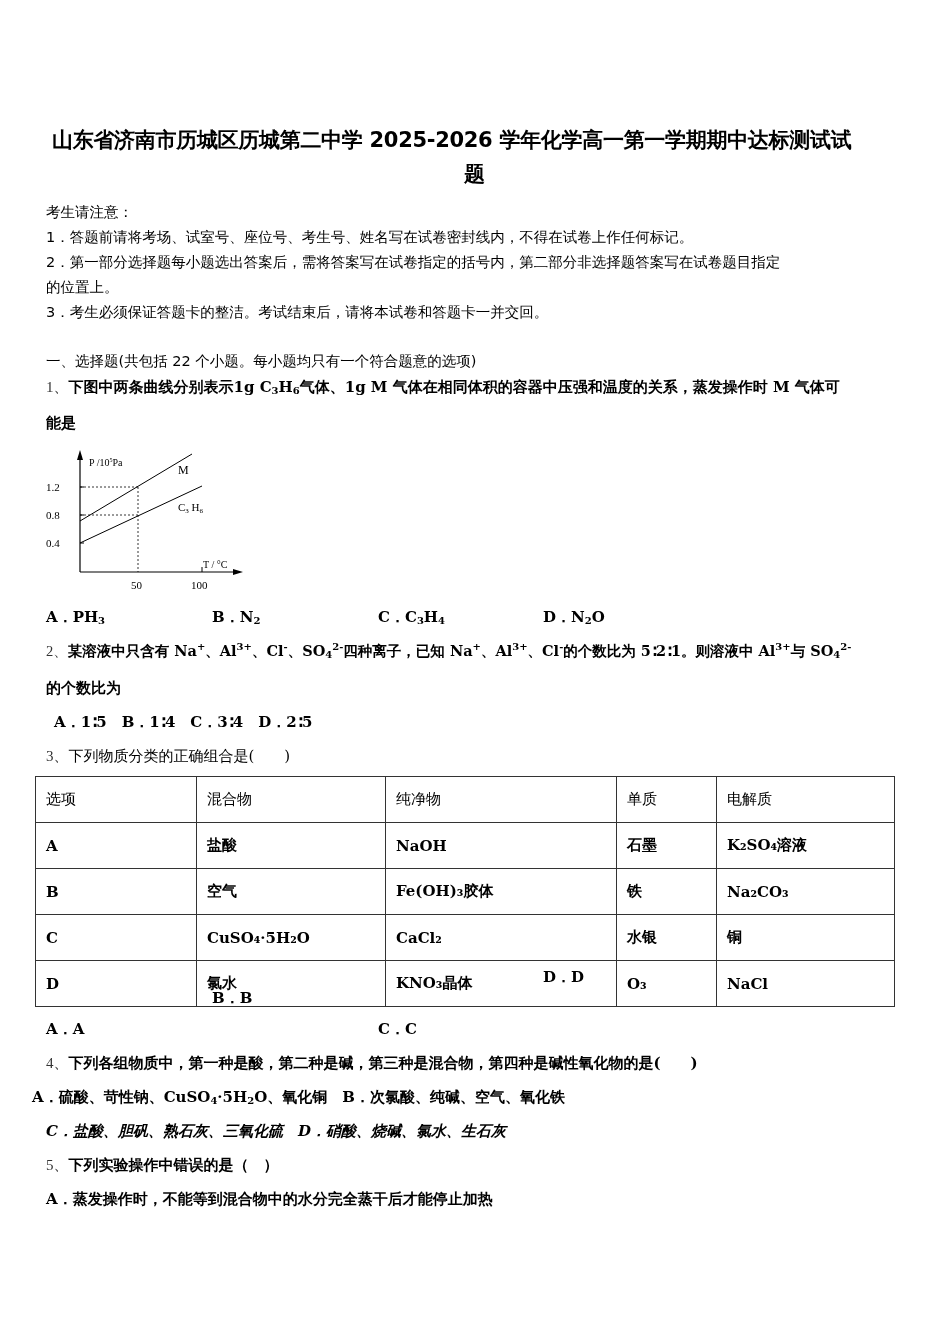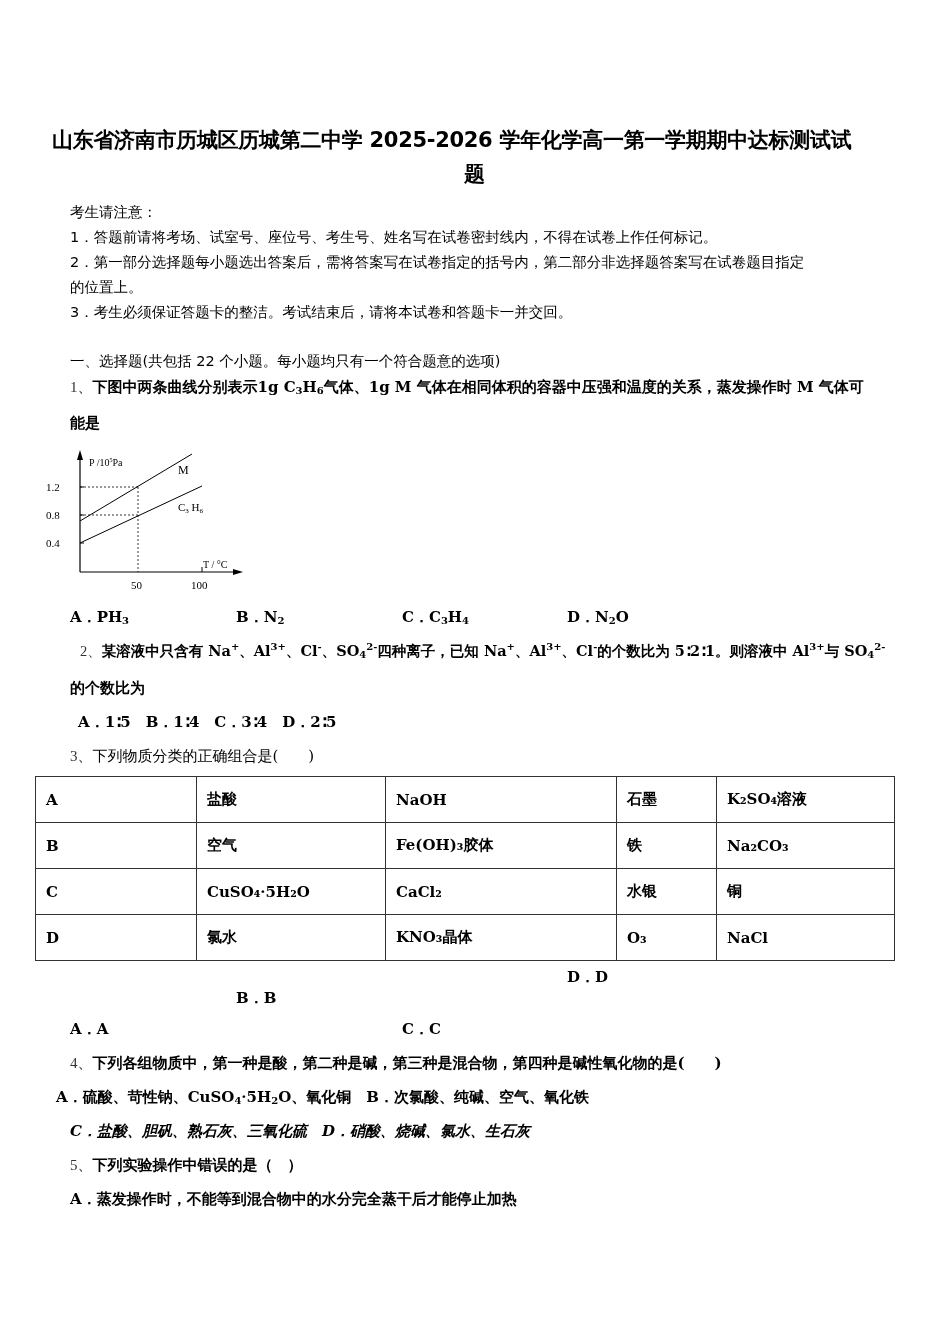--- a/index.html
+++ b/index.html
@@ -3,21 +3,21 @@
 <meta charset="utf-8">
 <style>
   html, body { margin: 0; padding: 0; background: #ffffff; }
   body { width: 950px; height: 1344px; position: relative; overflow: hidden;
          font-family: "DejaVu Serif", "Liberation Serif", serif; color: #000; }
   .abs { position: absolute; white-space: nowrap; }
   .title { font-family: "DejaVu Sans", "Liberation Sans", sans-serif; font-weight: bold;
            font-size: 21px; letter-spacing: -0.3px; }
   .t1 { left: 52px; top: 113px; margin-top: 13px; }
   .t2 { left: 464px; top: 160px; }
-  .txt { font-size: 15px; line-height: 20px; margin-left: 24px; }
+  .txt { font-size: 15px; line-height: 20px; }
   .b { font-weight: bold; }
   sub { font-size: 10px; vertical-align: -2px; line-height: 0; }
   sup { font-size: 10px; vertical-align: 6px; line-height: 0; }
   .num { font-family: "Liberation Serif", serif; color: #333; }
   table.cls { position: absolute; left: 35px; top: 776px; border-collapse: collapse;
               font-size: 15px; }
   table.cls td { border: 1.5px solid #333; height: 46px; padding: 0 0 0 10px;
                  vertical-align: middle; box-sizing: border-box; }
   table.cls tr.head td { font-family: "DejaVu Sans", "Liberation Sans", sans-serif; font-weight: normal; }
   table.cls tr.body td { font-weight: bold; }
@@ -70,37 +70,44 @@
   <text x="131" y="589" font-size="11">50</text>
   <text x="191" y="589" font-size="11">100</text>
   <text x="203" y="568" font-size="10">T / °C</text>
 </svg>
 
 <div class="abs txt b" style="left:46px;top:607px;"><span>A．PH</span><sub>3</sub></div>
 <div class="abs txt b" style="left:212px;top:607px;"><span>B．N</span><sub>2</sub></div>
 <div class="abs txt b" style="left:378px;top:607px;"><span>C．C</span><sub>3</sub><span>H</span><sub>4</sub></div>
 <div class="abs txt b" style="left:543px;top:607px;"><span>D．N</span><sub>2</sub><span>O</span></div>
 
-<div class="abs txt b" style="left:56px;top:641px;font-size:14.5px;">
+<div class="abs txt b" style="left:46px;top:641px;font-size:14.5px;">
   <span class="num" style="font-weight:normal">2、</span><span>某溶液中只含有 Na</span><sup>+</sup>、Al<sup>3+</sup>、Cl<sup>-</sup>、SO<sub>4</sub><sup>2-</sup><span>四种离子，已知 Na</span><sup>+</sup>、Al<sup>3+</sup>、Cl<sup>-</sup><span>的个数比为 5∶2∶1。则溶液中 Al</span><sup>3+</sup><span>与 SO</span><sub>4</sub><sup>2-</sup>
 </div>
 <div class="abs txt b" style="left:46px;top:678px;">的个数比为</div>
 <div class="abs txt b" style="left:54px;top:712px;">A．1∶5　B．1∶4　C．3∶4　D．2∶5</div>
 
 <div class="abs txt" style="left:46px;top:746px;"><span class="num">3、</span><span>下列物质分类的正确组合是(　　)</span></div>
 
 <table class="cls">
   <colgroup>
     <col style="width:161px">
       <col style="width:189px">
       <col style="width:231px">
       <col style="width:100px">
       <col style="width:178px">
   </colgroup>
   <tbody>
+      <tr class="head">
+    <td>选项</td>
+    <td>混合物</td>
+    <td>纯净物</td>
+    <td>单质</td>
+    <td>电解质</td>
+  </tr>
   <tr class="body">
     <td>A</td>
     <td>盐酸</td>
     <td>NaOH</td>
     <td>石墨</td>
     <td>K₂SO₄溶液</td>
   </tr>
   <tr class="body">
     <td>B</td>
     <td>空气</td>

